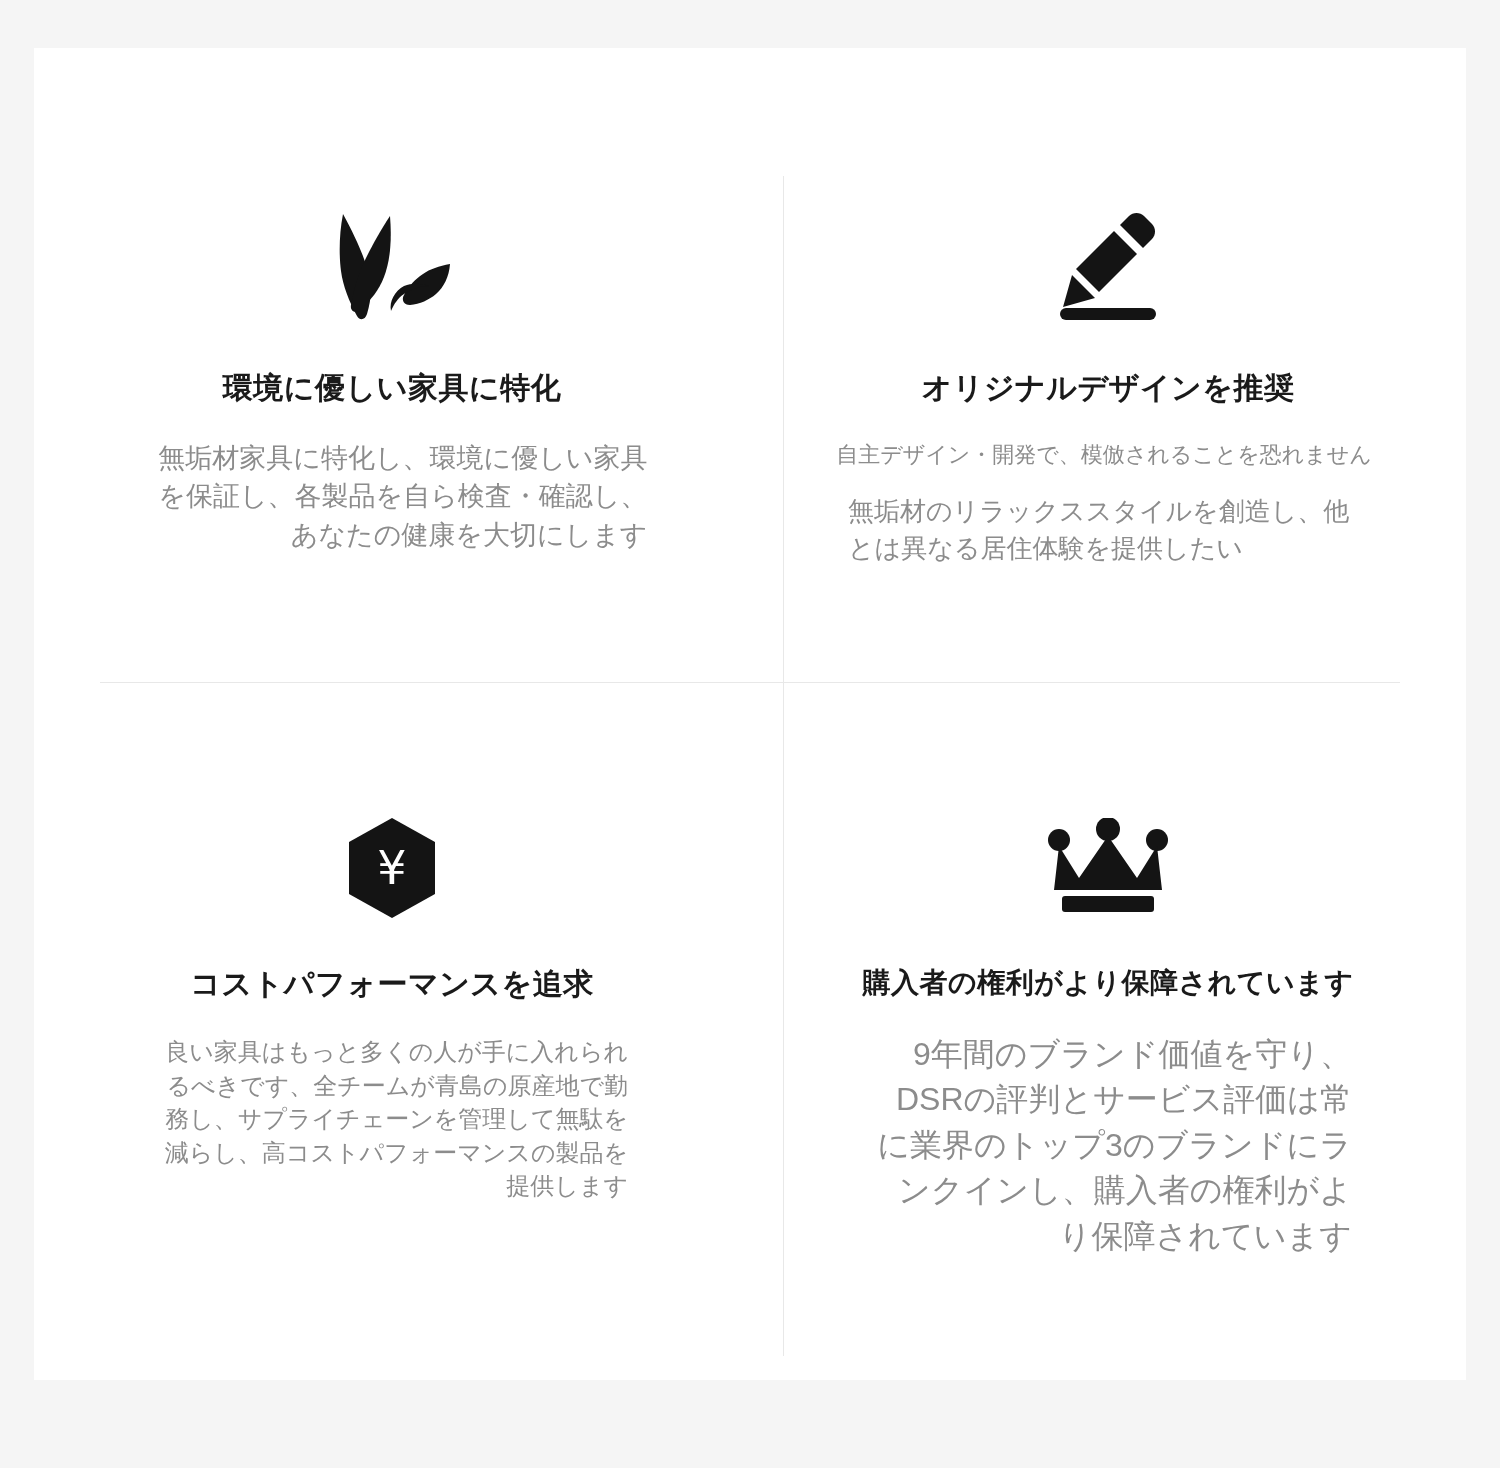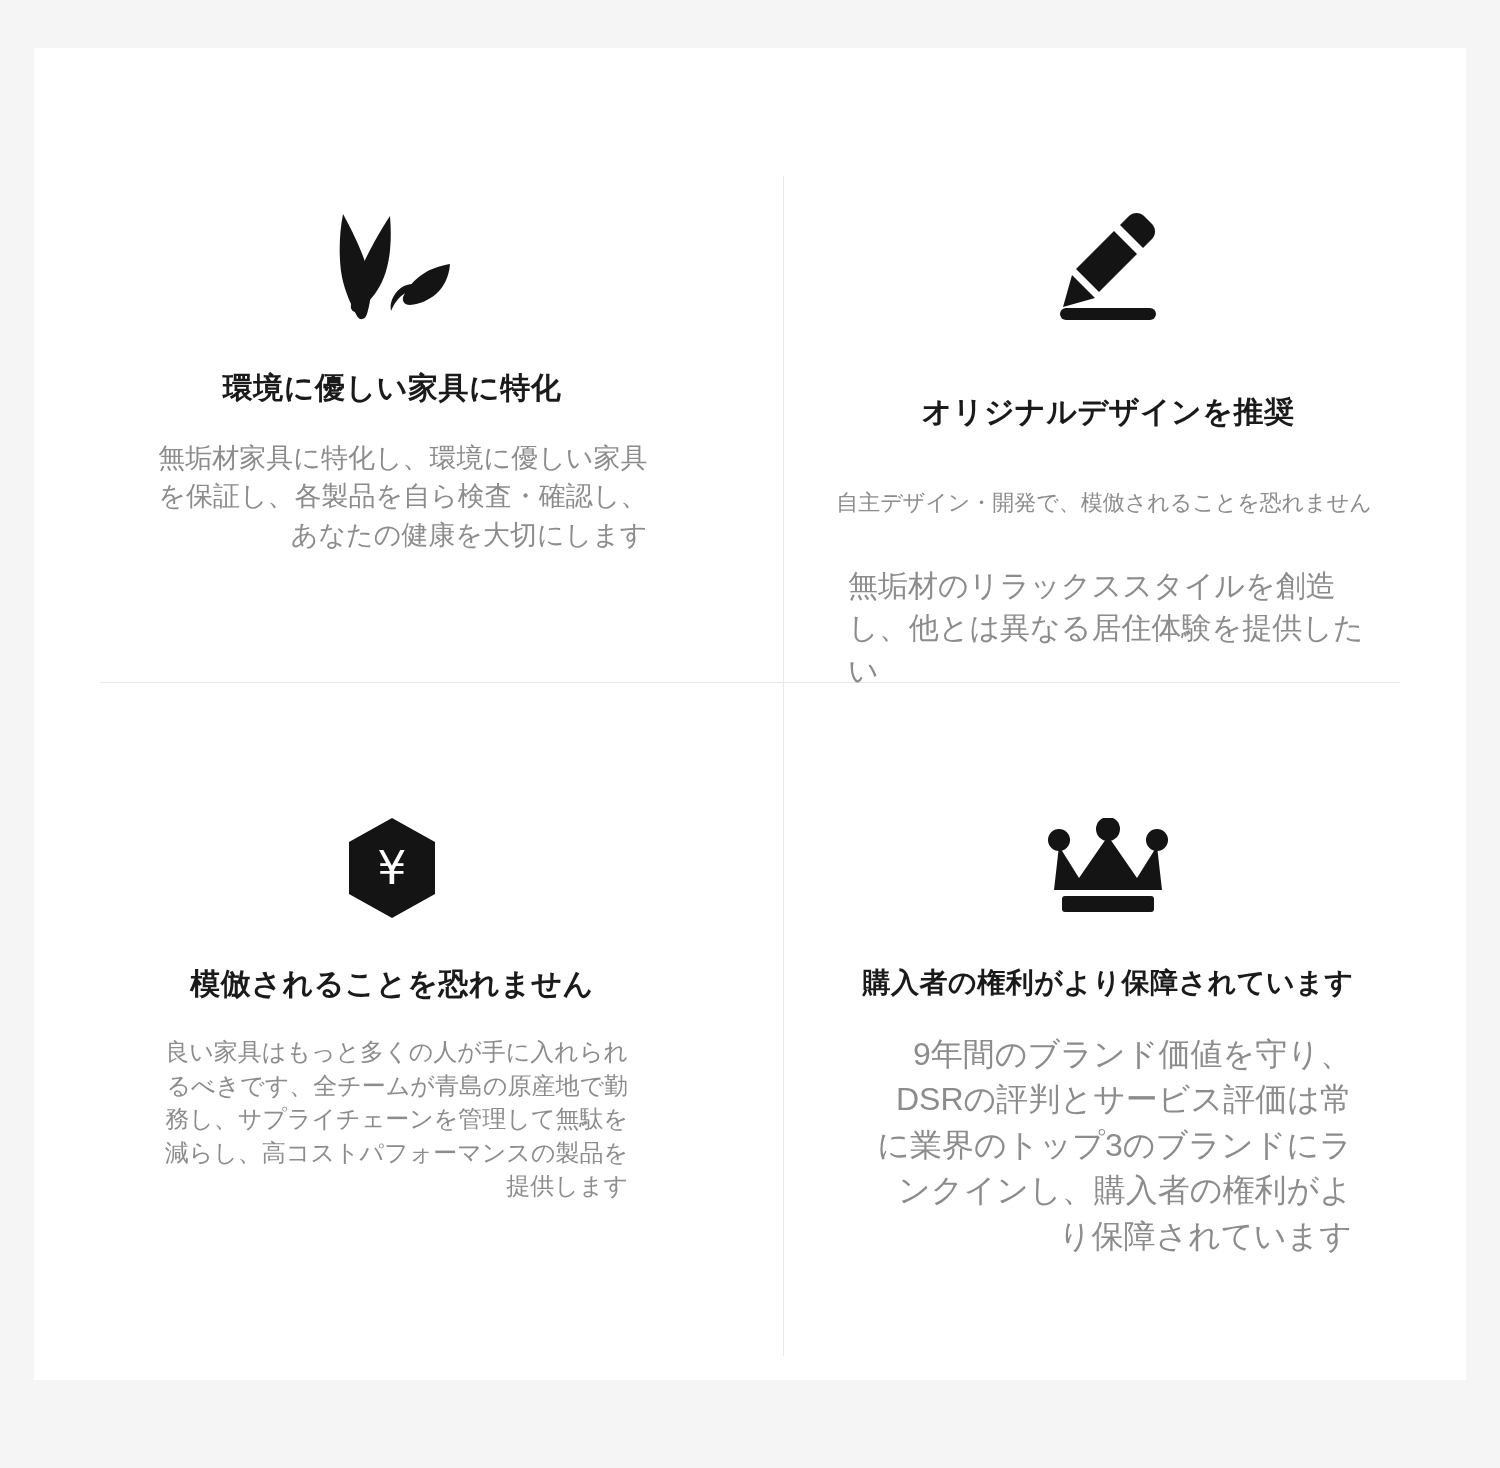--- a/index.html
+++ b/index.html
@@ -55,21 +55,21 @@
 
   .cell {
     position: relative;
     display: flex;
     flex-direction: column;
     align-items: center;
     box-sizing: border-box;
   }
 
   .cell-tl { padding: 160px 70px 0 70px; }
-  .cell-tr { padding: 160px 70px 0 70px; gap: 24px; }
+  .cell-tr { padding: 160px 70px 0 70px; }
   .cell-bl { padding: 100px 70px 0 70px; }
   .cell-br { padding: 100px 70px 0 70px; }
 
   .icon {
     display: block;
     color: #141414;
     line-height: 0;
   }
 
   .icon-leaf { margin-bottom: 46px; }
@@ -115,21 +115,21 @@
     max-width: 470px;
     margin-left: 2px;
   }
   .desc-br {
     font-size: 32px;
     line-height: 1.42;
     max-width: 480px;
     margin-left: 8px;
   }
   .desc-tr {
-    font-size: 30px;
+    font-size: 26px;
     line-height: 1.42;
     max-width: 520px;
     text-align: left;
   }
 </style>
 </head>
 <body>
 
 <div class="page">
 
@@ -165,21 +165,21 @@
       <p class="desc desc-tr">無垢材のリラックススタイルを創造し、他とは異なる居住体験を提供したい</p>
     </div>
 
     <div class="cell cell-bl">
       <span class="icon icon-coin">
         <svg width="86" height="100" viewBox="0 0 86 100" aria-hidden="true">
           <path fill="currentColor" d="M43 0l43 24v52L43 100 0 76V24L43 0z"></path>
           <text x="43" y="66" text-anchor="middle" font-size="46" font-family="DejaVu Sans, sans-serif" fill="#ffffff">¥</text>
         </svg>
       </span>
-      <div class="title">模倣されることを恐れません</div>
+      <div class="title">コストパフォーマンスを追求</div>
       <p class="desc desc-bl">良い家具はもっと多くの人が手に入れられるべきです、全チームが青島の原産地で勤務し、サプライチェーンを管理して無駄を減らし、高コストパフォーマンスの製品を提供します</p>
     </div>
 
     <div class="cell cell-br">
       <span class="icon icon-crown">
         <svg width="120" height="100" viewBox="0 0 120 100" aria-hidden="true">
           <circle fill="currentColor" cx="11" cy="22" r="11"></circle>
           <circle fill="currentColor" cx="60" cy="11" r="12"></circle>
           <circle fill="currentColor" cx="109" cy="22" r="11"></circle>
           <path fill="currentColor" d="M11 28l20 32L60 18l29 42 20-32 5 44H6l5-44z"></path>

